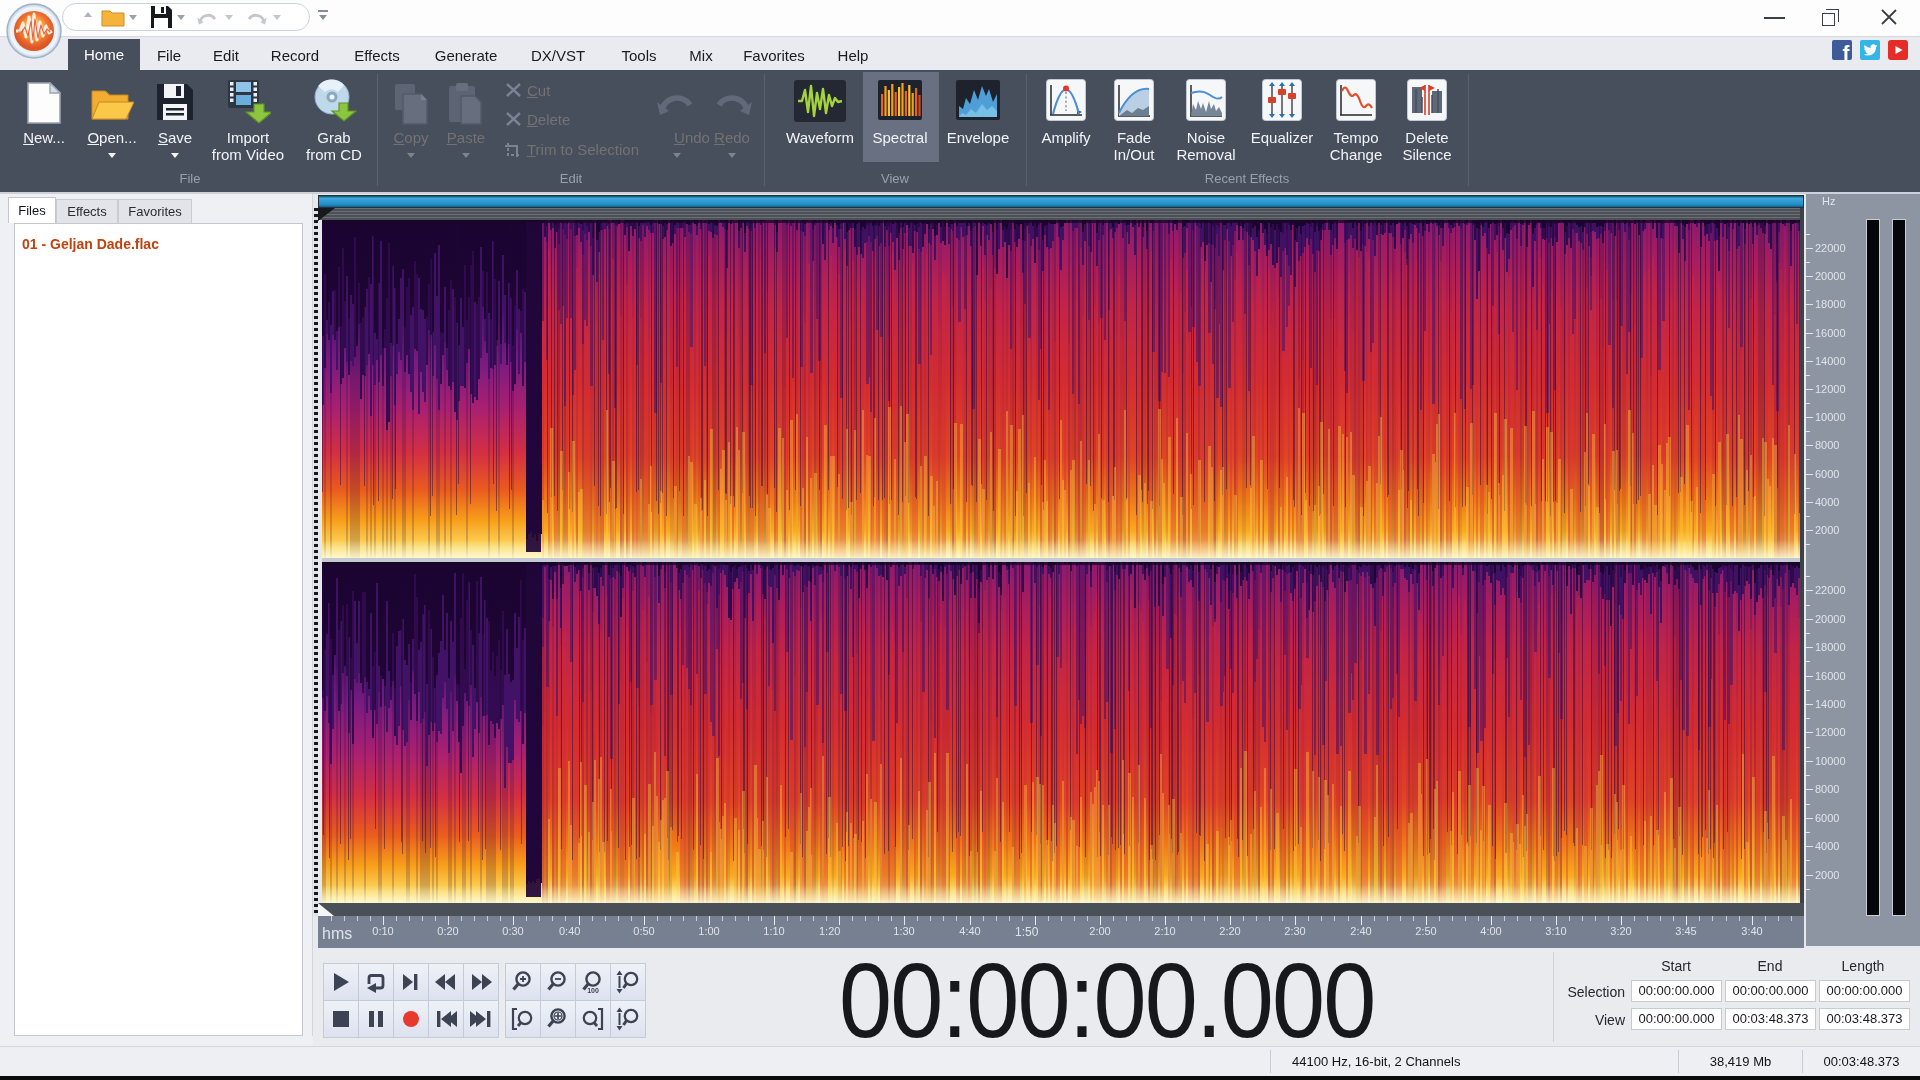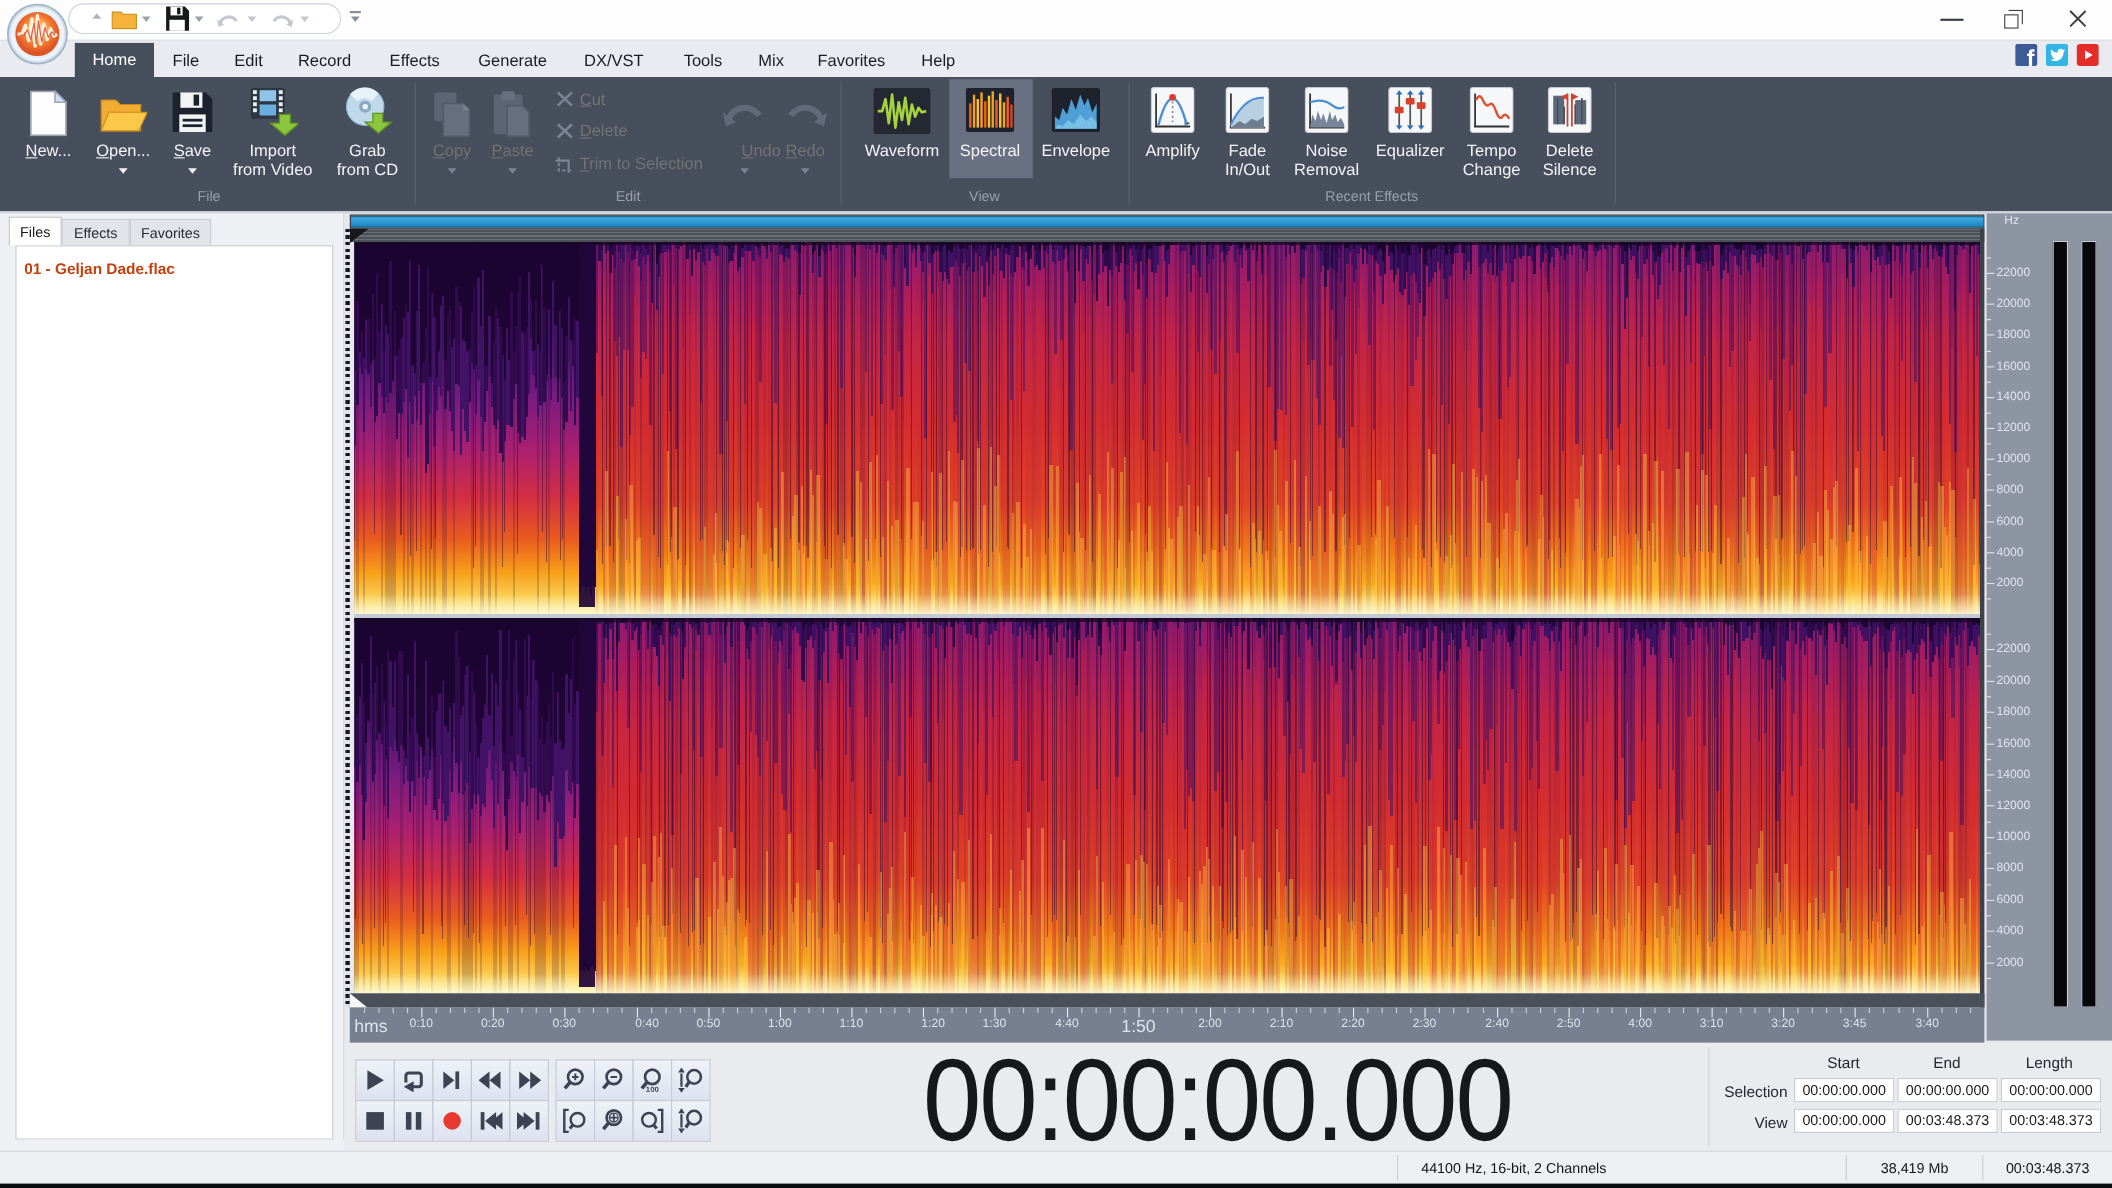--- a/index.html
+++ b/index.html
@@ -398,21 +398,21 @@
     <div style="position:absolute;left:156px;top:0;width:1px;height:5px;background:#c9d0dc"></div>
     <div style="position:absolute;left:169px;top:0;width:1px;height:5px;background:#c9d0dc"></div>
     <div style="position:absolute;left:182px;top:0;width:1px;height:5px;background:#c9d0dc"></div>
     <div style="position:absolute;left:195px;top:0;width:1px;height:9px;background:#e6eaf2"></div>
     <span style="position:absolute;left:175px;top:9px;width:40px;text-align:center;font-size:11px;color:#dde3ec">0:30</span>
     <div style="position:absolute;left:208px;top:0;width:1px;height:5px;background:#c9d0dc"></div>
     <div style="position:absolute;left:221px;top:0;width:1px;height:5px;background:#c9d0dc"></div>
     <div style="position:absolute;left:234px;top:0;width:1px;height:5px;background:#c9d0dc"></div>
     <div style="position:absolute;left:247px;top:0;width:1px;height:5px;background:#c9d0dc"></div>
     <div style="position:absolute;left:261px;top:0;width:1px;height:9px;background:#e6eaf2"></div>
-    <span style="position:absolute;left:241px;top:9px;width:40px;text-align:right;font-size:11px;color:#dde3ec">0:40</span>
+    <span style="position:absolute;left:241px;top:9px;width:40px;text-align:left;font-size:11px;color:#dde3ec">0:40</span>
     <div style="position:absolute;left:274px;top:0;width:1px;height:5px;background:#c9d0dc"></div>
     <div style="position:absolute;left:287px;top:0;width:1px;height:5px;background:#c9d0dc"></div>
     <div style="position:absolute;left:300px;top:0;width:1px;height:5px;background:#c9d0dc"></div>
     <div style="position:absolute;left:313px;top:0;width:1px;height:5px;background:#c9d0dc"></div>
     <div style="position:absolute;left:326px;top:0;width:1px;height:9px;background:#e6eaf2"></div>
     <span style="position:absolute;left:306px;top:9px;width:40px;text-align:center;font-size:11px;color:#dde3ec">0:50</span>
     <div style="position:absolute;left:339px;top:0;width:1px;height:5px;background:#c9d0dc"></div>
     <div style="position:absolute;left:352px;top:0;width:1px;height:5px;background:#c9d0dc"></div>
     <div style="position:absolute;left:365px;top:0;width:1px;height:5px;background:#c9d0dc"></div>
     <div style="position:absolute;left:378px;top:0;width:1px;height:5px;background:#c9d0dc"></div>
@@ -422,39 +422,39 @@
     <div style="position:absolute;left:417px;top:0;width:1px;height:5px;background:#c9d0dc"></div>
     <div style="position:absolute;left:430px;top:0;width:1px;height:5px;background:#c9d0dc"></div>
     <div style="position:absolute;left:443px;top:0;width:1px;height:5px;background:#c9d0dc"></div>
     <div style="position:absolute;left:456px;top:0;width:1px;height:9px;background:#e6eaf2"></div>
     <span style="position:absolute;left:436px;top:9px;width:40px;text-align:center;font-size:11px;color:#dde3ec">1:10</span>
     <div style="position:absolute;left:469px;top:0;width:1px;height:5px;background:#c9d0dc"></div>
     <div style="position:absolute;left:482px;top:0;width:1px;height:5px;background:#c9d0dc"></div>
     <div style="position:absolute;left:495px;top:0;width:1px;height:5px;background:#c9d0dc"></div>
     <div style="position:absolute;left:508px;top:0;width:1px;height:5px;background:#c9d0dc"></div>
     <div style="position:absolute;left:521px;top:0;width:1px;height:9px;background:#e6eaf2"></div>
-    <span style="position:absolute;left:501px;top:9px;width:40px;text-align:right;font-size:11px;color:#dde3ec">1:20</span>
+    <span style="position:absolute;left:501px;top:9px;width:40px;text-align:left;font-size:11px;color:#dde3ec">1:20</span>
     <div style="position:absolute;left:534px;top:0;width:1px;height:5px;background:#c9d0dc"></div>
     <div style="position:absolute;left:547px;top:0;width:1px;height:5px;background:#c9d0dc"></div>
     <div style="position:absolute;left:560px;top:0;width:1px;height:5px;background:#c9d0dc"></div>
     <div style="position:absolute;left:573px;top:0;width:1px;height:5px;background:#c9d0dc"></div>
     <div style="position:absolute;left:586px;top:0;width:1px;height:9px;background:#e6eaf2"></div>
     <span style="position:absolute;left:566px;top:9px;width:40px;text-align:center;font-size:11px;color:#dde3ec">1:30</span>
     <div style="position:absolute;left:599px;top:0;width:1px;height:5px;background:#c9d0dc"></div>
     <div style="position:absolute;left:612px;top:0;width:1px;height:5px;background:#c9d0dc"></div>
     <div style="position:absolute;left:625px;top:0;width:1px;height:5px;background:#c9d0dc"></div>
     <div style="position:absolute;left:638px;top:0;width:1px;height:5px;background:#c9d0dc"></div>
     <div style="position:absolute;left:652px;top:0;width:1px;height:9px;background:#e6eaf2"></div>
     <span style="position:absolute;left:632px;top:9px;width:40px;text-align:center;font-size:11px;color:#dde3ec">4:40</span>
     <div style="position:absolute;left:665px;top:0;width:1px;height:5px;background:#c9d0dc"></div>
     <div style="position:absolute;left:678px;top:0;width:1px;height:5px;background:#c9d0dc"></div>
     <div style="position:absolute;left:691px;top:0;width:1px;height:5px;background:#c9d0dc"></div>
     <div style="position:absolute;left:704px;top:0;width:1px;height:5px;background:#c9d0dc"></div>
     <div style="position:absolute;left:717px;top:0;width:1px;height:9px;background:#e6eaf2"></div>
-    <span style="position:absolute;left:697px;top:9px;width:40px;text-align:center;font-size:16px;color:#dde3ec">1:50</span>
+    <span style="position:absolute;left:697px;top:9px;width:40px;font-size:12px;color:#dde3ec">1:50</span>
     <div style="position:absolute;left:730px;top:0;width:1px;height:5px;background:#c9d0dc"></div>
     <div style="position:absolute;left:743px;top:0;width:1px;height:5px;background:#c9d0dc"></div>
     <div style="position:absolute;left:756px;top:0;width:1px;height:5px;background:#c9d0dc"></div>
     <div style="position:absolute;left:769px;top:0;width:1px;height:5px;background:#c9d0dc"></div>
     <div style="position:absolute;left:782px;top:0;width:1px;height:9px;background:#e6eaf2"></div>
     <span style="position:absolute;left:762px;top:9px;width:40px;text-align:center;font-size:11px;color:#dde3ec">2:00</span>
     <div style="position:absolute;left:795px;top:0;width:1px;height:5px;background:#c9d0dc"></div>
     <div style="position:absolute;left:808px;top:0;width:1px;height:5px;background:#c9d0dc"></div>
     <div style="position:absolute;left:821px;top:0;width:1px;height:5px;background:#c9d0dc"></div>
     <div style="position:absolute;left:834px;top:0;width:1px;height:5px;background:#c9d0dc"></div>

